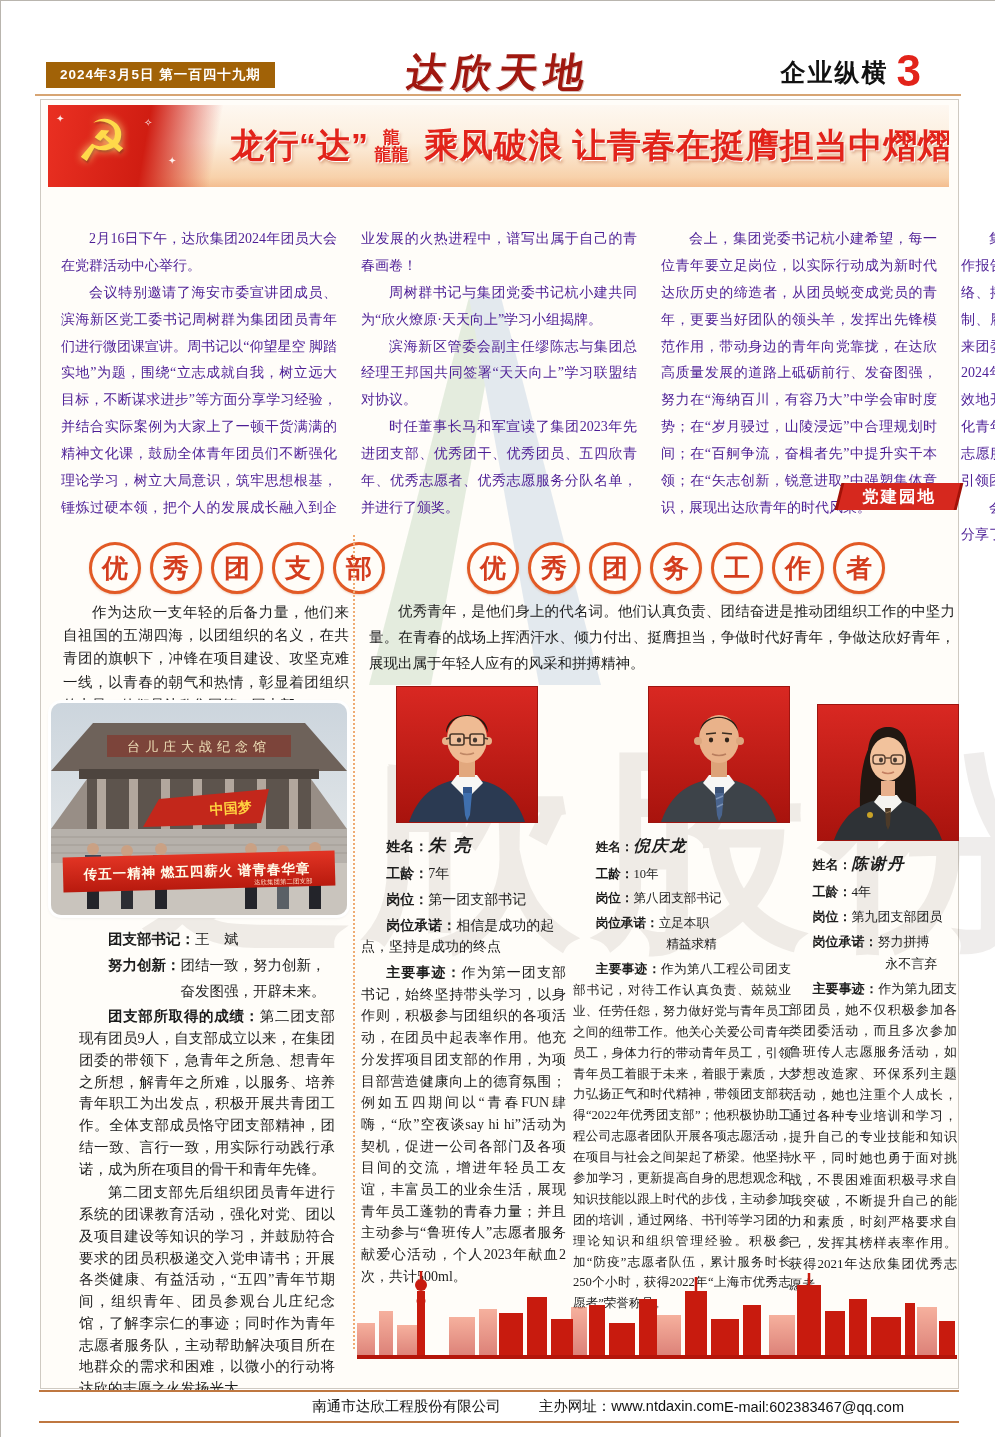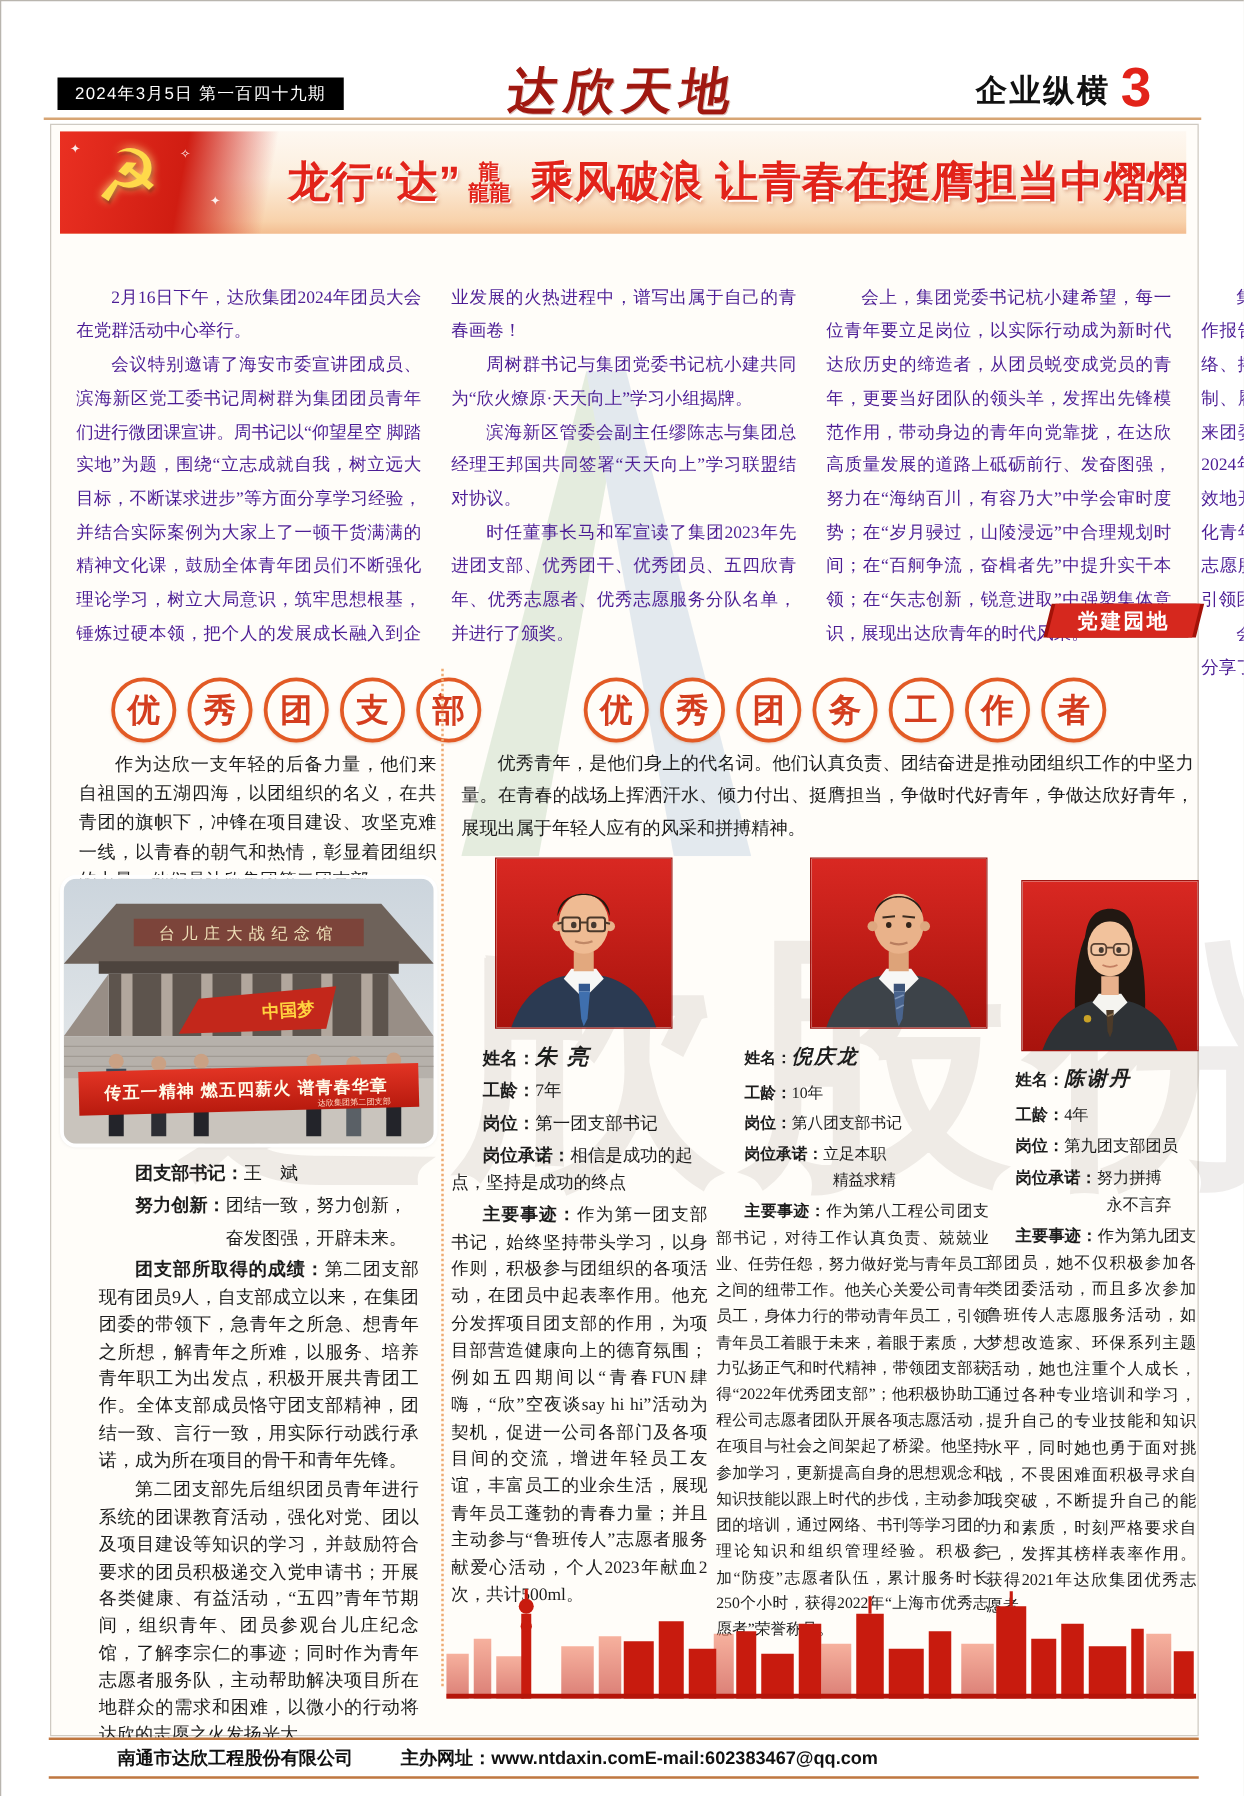--- a/index.html
+++ b/index.html
@@ -2,21 +2,21 @@
 <html><head>
 <meta charset="utf-8">
 <style>
   html,body{margin:0;padding:0;background:#e9e7e2;}
   #page{position:relative;width:995px;height:1437px;margin:0 auto;background:#ffffff;
         border:1px solid #b9b5ae;overflow:hidden;font-family:"Liberation Serif","DejaVu Serif",serif;color:#1c1c1c;}
   .abs{position:absolute;}
   .sans{font-family:"Liberation Sans","DejaVu Sans",sans-serif;}
 
   
-  .date-box{left:45px;top:61px;background:#000000;color:#fff;font-size:13.5px;font-weight:normal;
+  .date-box{left:45px;top:61px;background:#a16207;color:#fff;font-size:13.5px;font-weight:bold;
             padding:4px 14px;letter-spacing:1px;}
   .masthead{left:0;right:0;top:44px;text-align:center;font-size:40px;font-weight:bold;color:#a01810;
             transform:skewX(-8deg);letter-spacing:6px;text-shadow:1px 1px 0 #d8bdb8;}
   .head-right{right:75px;top:52px;display:flex;align-items:flex-end;gap:8px;}
   .section-name{font-size:25px;font-weight:bold;color:#111;letter-spacing:2px;}
   .page-no{font-size:44px;font-weight:bold;color:#e2231a;line-height:.82;}
   .head-rule{left:34px;top:93px;width:926px;height:0;border-top:2px solid #d7a574;}
 
   
   .frame{left:39px;top:98px;width:917px;height:1288px;border:1px solid #cfcac2;background:#fffdf9;}
@@ -91,22 +91,22 @@
   .card3{left:788px;top:685px;width:168px;font-size:13px;line-height:1.63;margin-top:18px;}
   .card3 .photo{margin-left:28px;}
   .card3 .fname{font-size:16px;}
   .photo-gap{height:10px;}
   .promise2{display:block;padding-left:5.6em;}
 
   .skyline{left:356px;top:1270px;z-index:1;}
 
   
   .footer{left:38px;top:1389px;width:920px;box-sizing:border-box;border-top:2px solid #bf7740;border-bottom:2px solid #bf7740;
-          padding:5px 55px;display:flex;justify-content:flex-start;align-items:center;
-          font-size:14.5px;font-weight:bold;color:#111;background:#fff;z-index:2;}
+          padding:5px 55px;display:flex;justify-content:flex-end;align-items:center;
+          font-size:14.5px;font-weight:normal;color:#111;background:#fff;z-index:2;}
   .footer .grp{display:flex;gap:38px;}
 </style>
 </head>
 <body>
 
 <div id="page">
 
   <div class="abs date-box sans">2024年3月5日  第一百四十九期</div>
   <div class="abs masthead">达欣天地</div>
   <div class="abs head-right">

